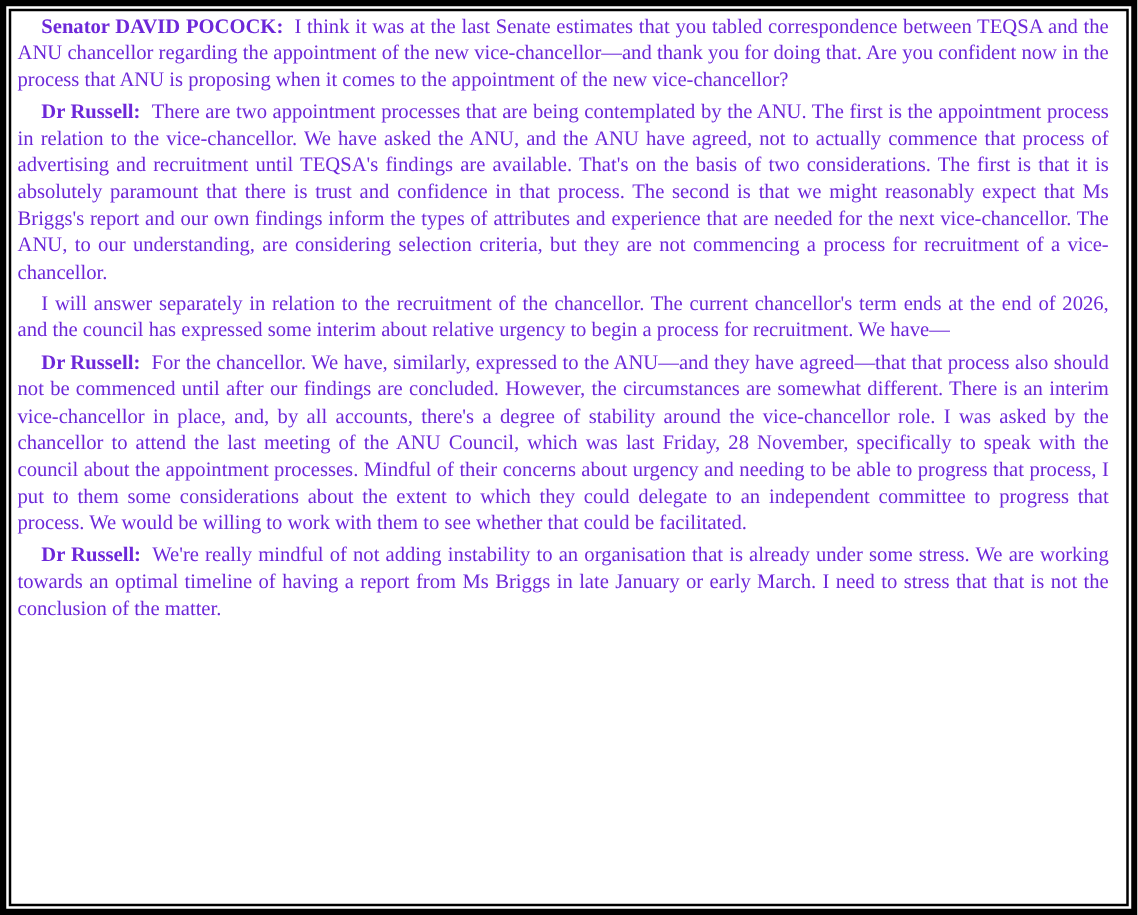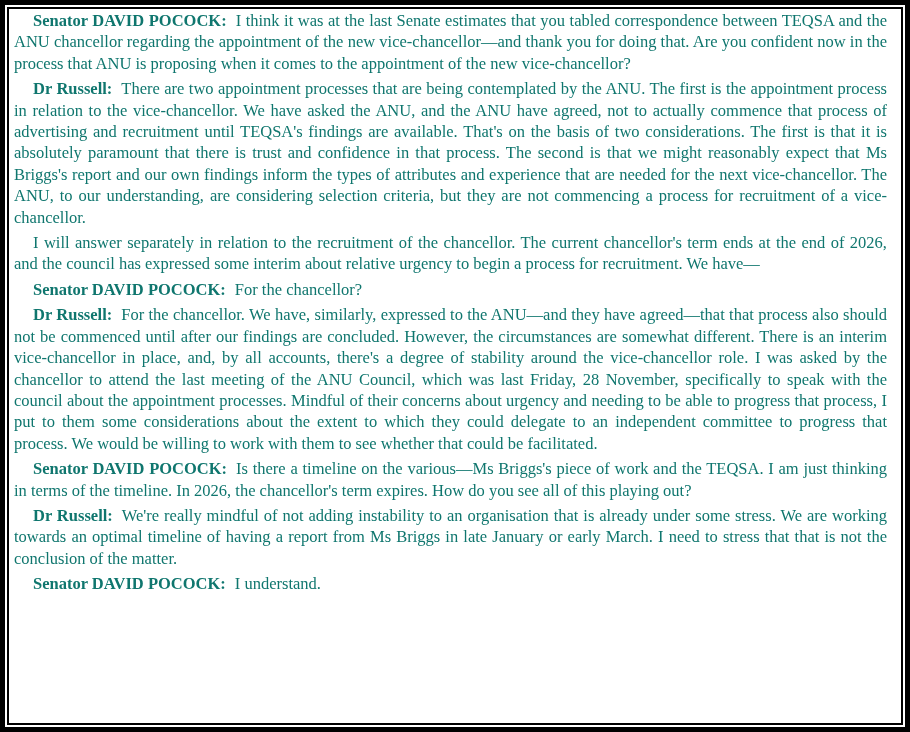--- a/index.html
+++ b/index.html
@@ -21,21 +21,21 @@
     height: calc(100% - 4px);
     margin: 2px;
     border: 2px solid #000000;
     padding: 1px 14px 0 5px;
     overflow: hidden;
   }
   .transcript {
     font-family: "Liberation Serif", "DejaVu Serif", serif;
     font-size: 16.5px;
     line-height: 21.4px;
-    color: #0f766e;
+    color: #6d28d9;
     text-align: justify;
   }
   .transcript p {
     margin: 4px 0 0 0;
     text-indent: 19px;
   }
   .transcript p:first-child {
     margin-top: 0;
   }
   .speaker {
@@ -51,26 +51,23 @@
 <div class="page">
   <div class="inner-frame">
     <div class="transcript">
 
       <p><span class="speaker">Senator DAVID POCOCK:</span><span>I think it was at the last Senate estimates that you tabled correspondence between TEQSA and the ANU chancellor regarding the appointment of the new vice-chancellor—and thank you for doing that. Are you confident now in the process that ANU is proposing when it comes to the appointment of the new vice-chancellor?</span></p>
 
       <p><span class="speaker">Dr Russell:</span><span>There are two appointment processes that are being contemplated by the ANU. The first is the appointment process in relation to the vice-chancellor. We have asked the ANU, and the ANU have agreed, not to actually commence that process of advertising and recruitment until TEQSA's findings are available. That's on the basis of two considerations. The first is that it is absolutely paramount that there is trust and confidence in that process. The second is that we might reasonably expect that Ms Briggs's report and our own findings inform the types of attributes and experience that are needed for the next vice-chancellor. The ANU, to our understanding, are considering selection criteria, but they are not commencing a process for recruitment of a vice-chancellor.</span></p>
 
       <p><span class="speaker"></span><span>I will answer separately in relation to the recruitment of the chancellor. The current chancellor's term ends at the end of 2026, and the council has expressed some interim about relative urgency to begin a process for recruitment. We have—</span></p>
 
-      <p><span class="speaker">Senator DAVID POCOCK:</span><span>For the chancellor?</span></p>
 
       <p><span class="speaker">Dr Russell:</span><span>For the chancellor. We have, similarly, expressed to the ANU—and they have agreed—that that process also should not be commenced until after our findings are concluded. However, the circumstances are somewhat different. There is an interim vice-chancellor in place, and, by all accounts, there's a degree of stability around the vice-chancellor role. I was asked by the chancellor to attend the last meeting of the ANU Council, which was last Friday, 28 November, specifically to speak with the council about the appointment processes. Mindful of their concerns about urgency and needing to be able to progress that process, I put to them some considerations about the extent to which they could delegate to an independent committee to progress that process. We would be willing to work with them to see whether that could be facilitated.</span></p>
 
-      <p><span class="speaker">Senator DAVID POCOCK:</span><span>Is there a timeline on the various—Ms Briggs's piece of work and the TEQSA. I am just thinking in terms of the timeline. In 2026, the chancellor's term expires. How do you see all of this playing out?</span></p>
 
       <p><span class="speaker">Dr Russell:</span><span>We're really mindful of not adding instability to an organisation that is already under some stress. We are working towards an optimal timeline of having a report from Ms Briggs in late January or early March. I need to stress that that is not the conclusion of the matter.</span></p>
 
-      <p><span class="speaker">Senator DAVID POCOCK:</span><span>I understand.</span></p>
 
 
     </div>
   </div>
 </div>
 
 </body></html>

